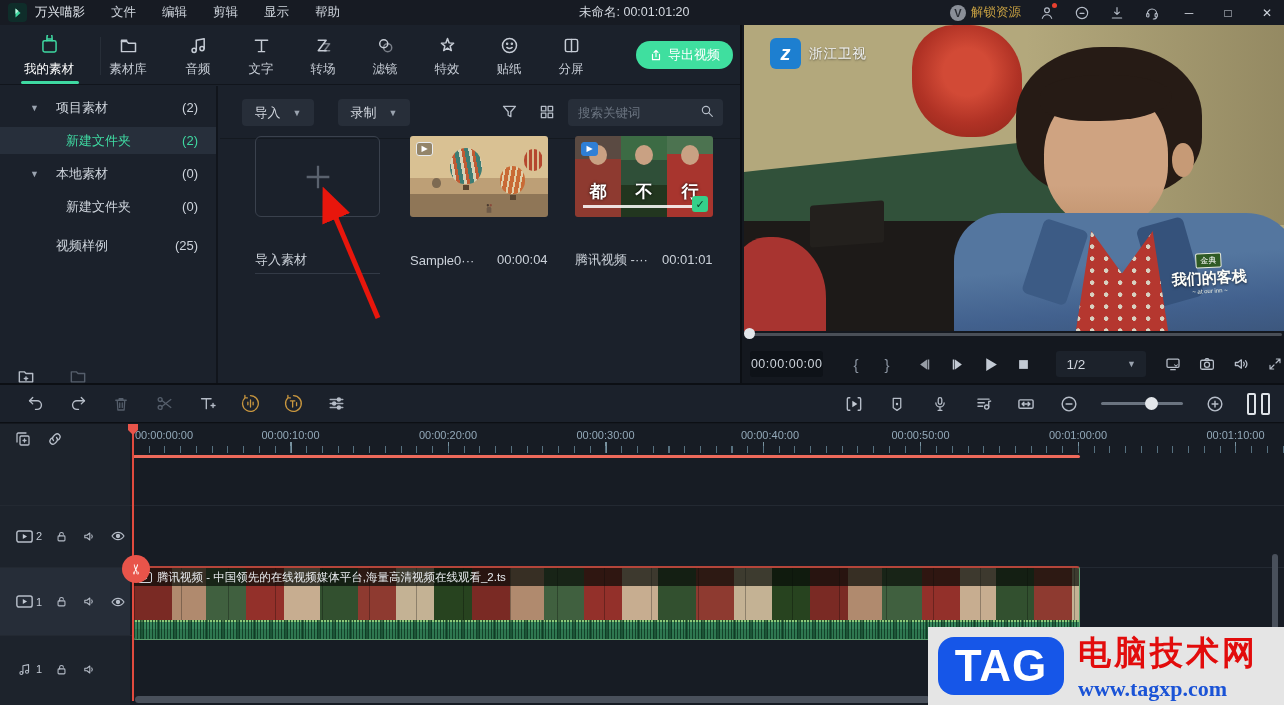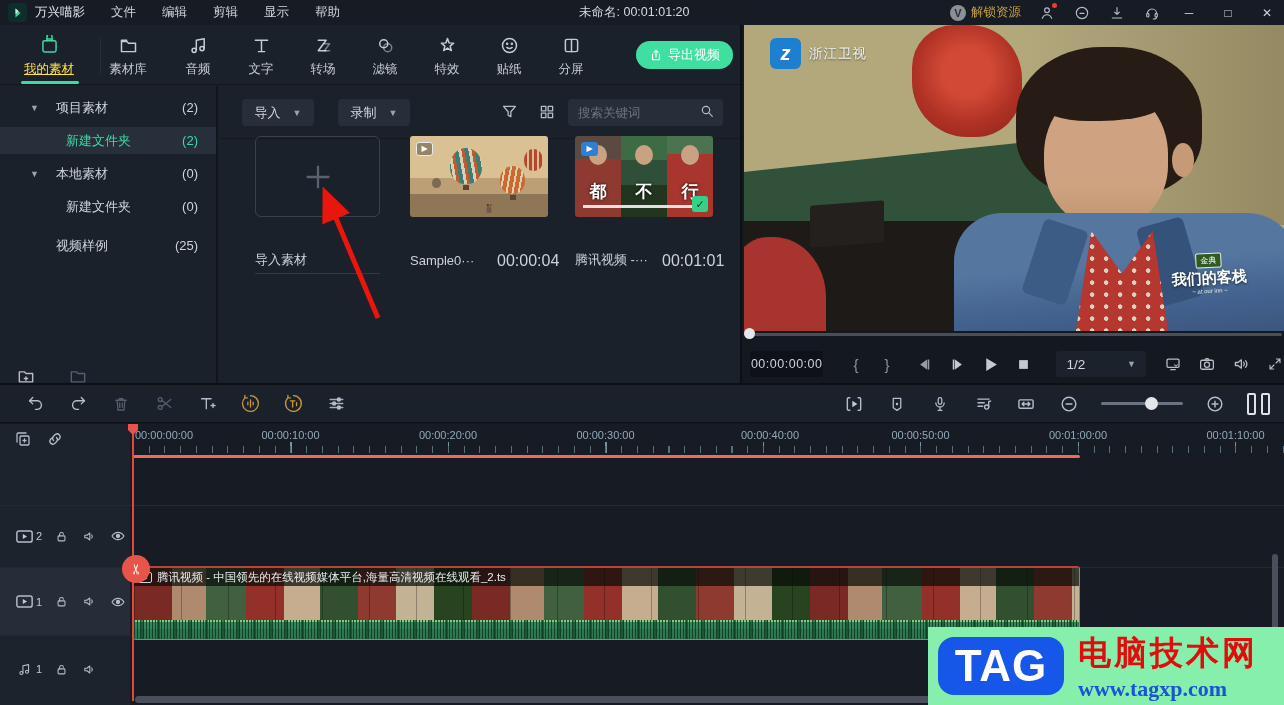--- a/index.html
+++ b/index.html
@@ -27,21 +27,21 @@
   .vbadge { width:16px; height:16px; border-radius:50%; background:#8a8f98; color:#2a2e35; font-weight:bold; font-size:11px; display:flex; align-items:center; justify-content:center; }
   .tbic { position:relative; width:18px; height:18px; display:flex; align-items:center; justify-content:center; }
   .red-dot { position:absolute; right:-1px; top:-1px; width:5px; height:5px; border-radius:50%; background:#e8402f; }
   .winctl { font-size:12px; color:#cfd5dd; width:22px; text-align:center; }
 
   
   .left-panel { left:0; top:25px; width:740px; height:358px; background:#1b212b; }
   .tabbar { position:absolute; left:0; top:0; width:740px; height:60px; border-bottom:1px solid #11151c; }
   .tab { position:absolute; top:5px; width:64px; height:52px; display:flex; flex-direction:column; align-items:center; justify-content:center; gap:5px; color:#c6ccd5; font-size:12.5px; }
   .tab .svgic { stroke:#c6ccd5; }
-  .tab.active { color:#fde047;text-decoration:underline; }
+  .tab.active { color:#ffffff; }
   .tab.active .svgic { stroke:#3fd9a2; }
   .tab-underline { position:absolute; left:21px; top:56px; width:58px; height:3px; background:#3fd9a2; border-radius:2px; }
   .tab-sep { position:absolute; left:100px; top:12px; width:1px; height:38px; background:#272e38; }
   .export-btn { position:absolute; left:636px; top:16px; width:97px; height:28px; border-radius:14px; background:#3fdf9f; color:#fff; display:flex; align-items:center; justify-content:center; gap:5px; font-size:13px; }
   .export-btn .svgic { stroke:#fff; stroke-width:2; }
 
   
   .sidebar { position:absolute; left:0; top:61px; width:218px; height:297px; border-right:2px solid #11151c; }
   .side-row { position:relative; height:27px; display:flex; align-items:center; font-size:13px; color:#ced4dc; }
   .side-row .arrow { position:absolute; left:30px; font-size:9px; color:#9aa3af; }
@@ -80,21 +80,21 @@
   .th-people { position:absolute; left:72px; top:64px; width:14px; height:14px; }
   
   .th-tc { display:flex; }
   .tc-panel { position:relative; flex:1; }
   .tc1 { background:linear-gradient(180deg,#5a4a42 0 28%,#8e3a30 28%); }
   .tc2 { background:linear-gradient(180deg,#3c6b44 0 30%,#2f4f38 30% 60%,#22361f 60%); }
   .tc3 { background:linear-gradient(180deg,#4c7350 0 22%,#a8352e 22%); }
   .tc-face { position:absolute; left:50%; top:9px; transform:translateX(-50%); width:18px; height:20px; border-radius:50%; background:#c9a183; }
   .tc-char { position:absolute; left:50%; bottom:14px; transform:translateX(-50%); color:#fff; font-size:17px; font-weight:bold; text-shadow:0 0 3px #000; }
   .tc-banner { position:absolute; left:8px; bottom:9px; width:122px; height:3px; background:rgba(255,255,255,.85); }
-  .dur { position:absolute; color:#ccd2da; font-size:16px; }
+  .dur { position:absolute; color:#ccd2da; font-size:13px; }
 
   
   .anno { left:0; top:0; width:1284px; height:705px; pointer-events:none; z-index:70; }
 
   
   .preview-panel { left:740px; top:25px; width:544px; height:358px; background:#14181f; border-left:2px solid #0c0f14; }
   .pv-video { position:absolute; left:2px; top:0; width:542px; height:306px; background:#b3a87c; overflow:hidden; }
   .pv-shade { position:absolute; right:0; top:0; width:260px; height:200px; background:linear-gradient(90deg,transparent,rgba(90,80,50,.35)); }
   .pv-green { position:absolute; left:-20px; top:128px; width:400px; height:85px; background:#31513a; transform:skewY(-6deg); }
   .pv-dark { position:absolute; left:0; top:196px; width:400px; height:120px; background:#1d1a18; }
@@ -164,21 +164,21 @@
       linear-gradient(180deg,#8cc878 0 2px,#37855c 2px 9px,#2e7750 9px 100%); }
   
   .playhead-line { position:absolute; left:132px; top:0; width:2px; height:277px; background:#e04a3e; z-index:10; }
   .playhead-cap { position:absolute; left:128px; top:0; width:10px; height:11px; background:#e8544a; clip-path:polygon(0 0,100% 0,100% 55%,50% 100%,0 55%); z-index:11; }
   .cut-badge { position:absolute; left:122px; top:131px; width:28px; height:28px; border-radius:50%; background:#e8544a; display:flex; align-items:center; justify-content:center; z-index:12; color:#fff; }
   .cut-badge span { font-size:14px; transform:rotate(-90deg); display:block; }
   .hscroll { position:absolute; left:135px; top:272px; width:795px; height:7px; border-radius:4px; background:#49505b; }
   .vscroll { position:absolute; left:1272px; top:130px; width:6px; height:100px; border-radius:3px; background:#49505b; }
 
   
-  .tagwm { left:928px; top:627px; width:356px; height:78px; background:#86efac; z-index:50; display:flex; align-items:center; }
+  .tagwm { left:928px; top:627px; width:356px; height:78px; background:#e5e5e5; z-index:50; display:flex; align-items:center; }
   .tag-box { margin-left:10px; width:126px; height:58px; background:#1656e8; border-radius:16px; color:#fff; font-weight:bold; font-size:44px; display:flex; align-items:center; justify-content:center; font-family:"Liberation Sans","DejaVu Sans",sans-serif; letter-spacing:1px; }
   .tag-right { margin-left:14px; display:flex; flex-direction:column; }
   .tag-site { color:#e20c0c; font-weight:bold; font-size:33px; letter-spacing:3px; }
   .tag-url { color:#1a53d6; font-weight:bold; font-size:22px; font-family:"Liberation Serif","DejaVu Serif",serif; }
 </style>
 </head>
 <body>
 
 <div class="app">
 

